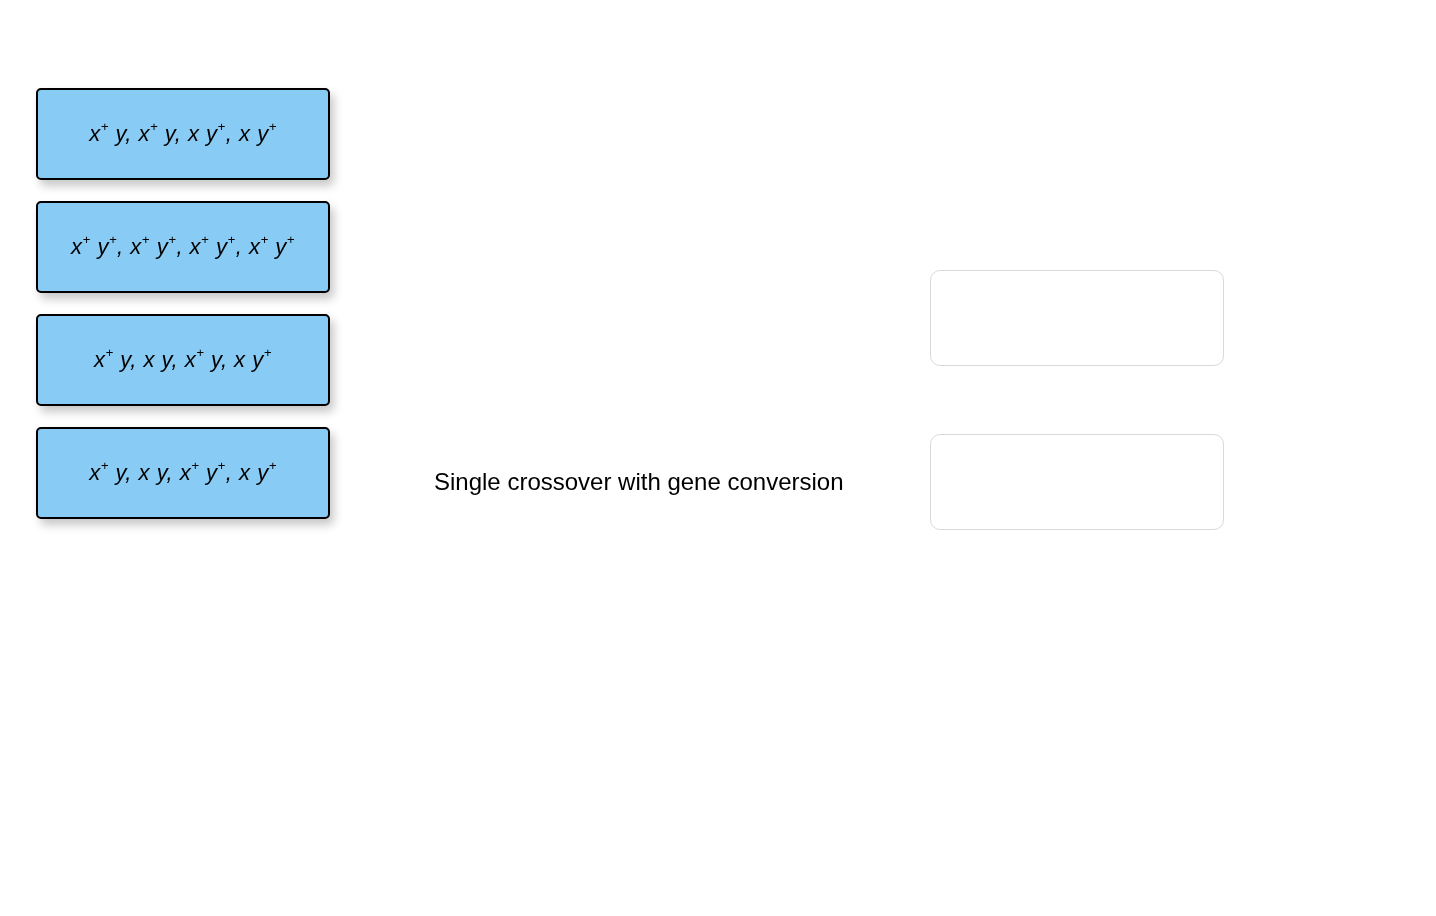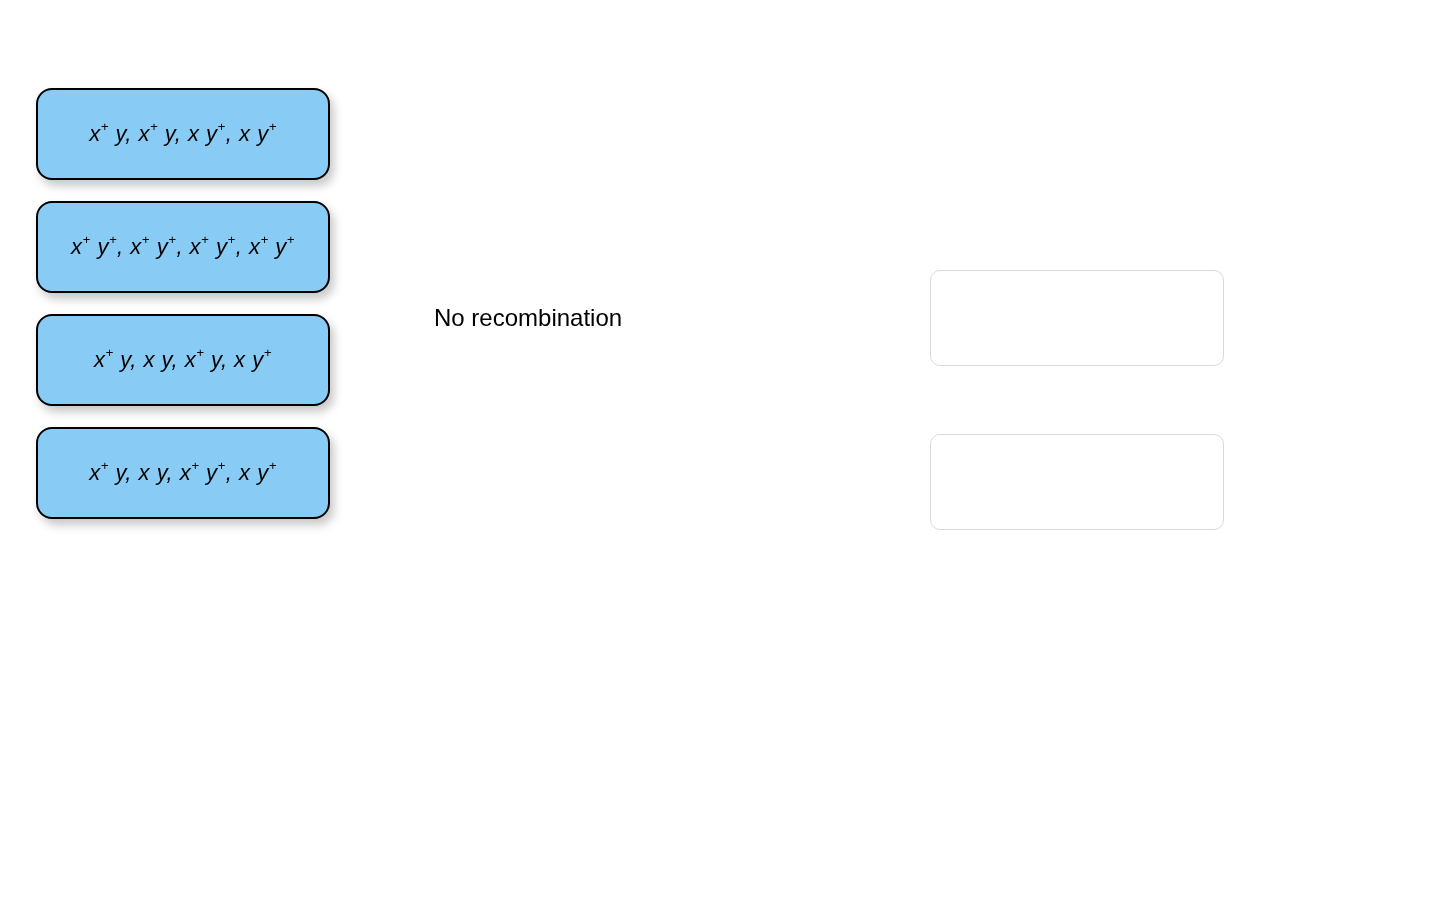--- a/index.html
+++ b/index.html
@@ -19,21 +19,21 @@
       width: 294px;
       display: flex;
       flex-direction: column;
       gap: 21px;
     }
     .draggable-tile {
       width: 294px;
       height: 92px;
       background: #88cbf5;
       border: 2px solid #000000;
-      border-radius: 16px;
+      border-radius: 5px;
       display: flex;
       align-items: center;
       justify-content: center;
       box-shadow: 4px 6px 10px rgba(0,0,0,0.22);
       cursor: move;
       font-size: 22px;
       color: #000;
       font-style: italic;
       letter-spacing: 0.5px;
     }
@@ -90,19 +90,19 @@
     <div class="draggable-tile">
       <div class="content"><span>x</span><span class="sup">+</span><span>&nbsp;y</span>, <span>x</span><span>&nbsp;y</span>, <span>x</span><span class="sup">+</span><span>&nbsp;y</span>, <span>x</span><span>&nbsp;y</span><span class="sup">+</span></div>
     </div>
     <div class="draggable-tile">
       <div class="content"><span>x</span><span class="sup">+</span><span>&nbsp;y</span>, <span>x</span><span>&nbsp;y</span>, <span>x</span><span class="sup">+</span><span>&nbsp;y</span><span class="sup">+</span>, <span>x</span><span>&nbsp;y</span><span class="sup">+</span></div>
     </div>
   </div>
 
 <div class="targets-area">
     <div class="target-row">
-      <div class="target-label">No recombination</div>
       <div class="drop-zone"></div>
     </div>
     <div class="target-row">
+      <div class="target-label">Single crossover with gene conversion</div>
       <div class="drop-zone"></div>
     </div>
   </div>
 
 </body></html>

